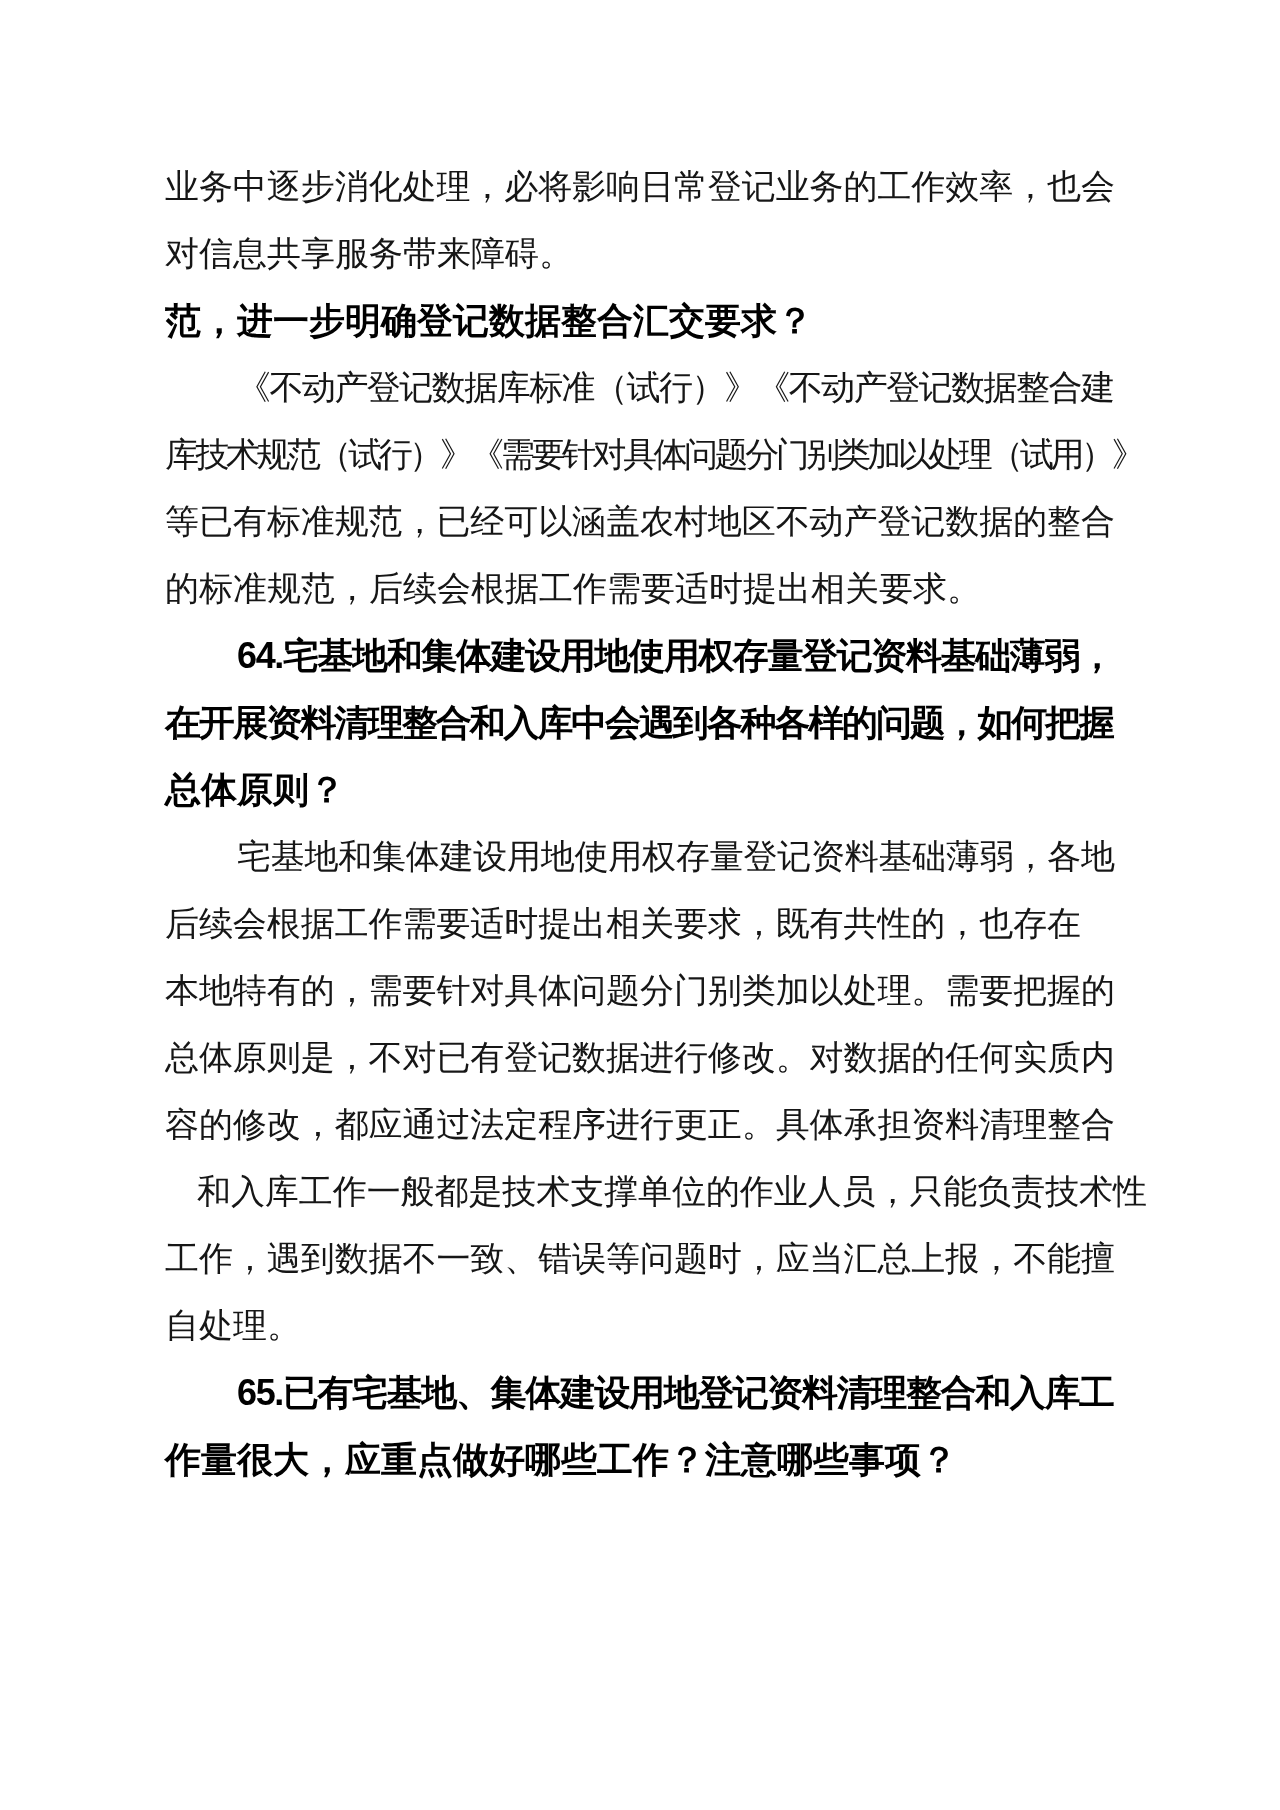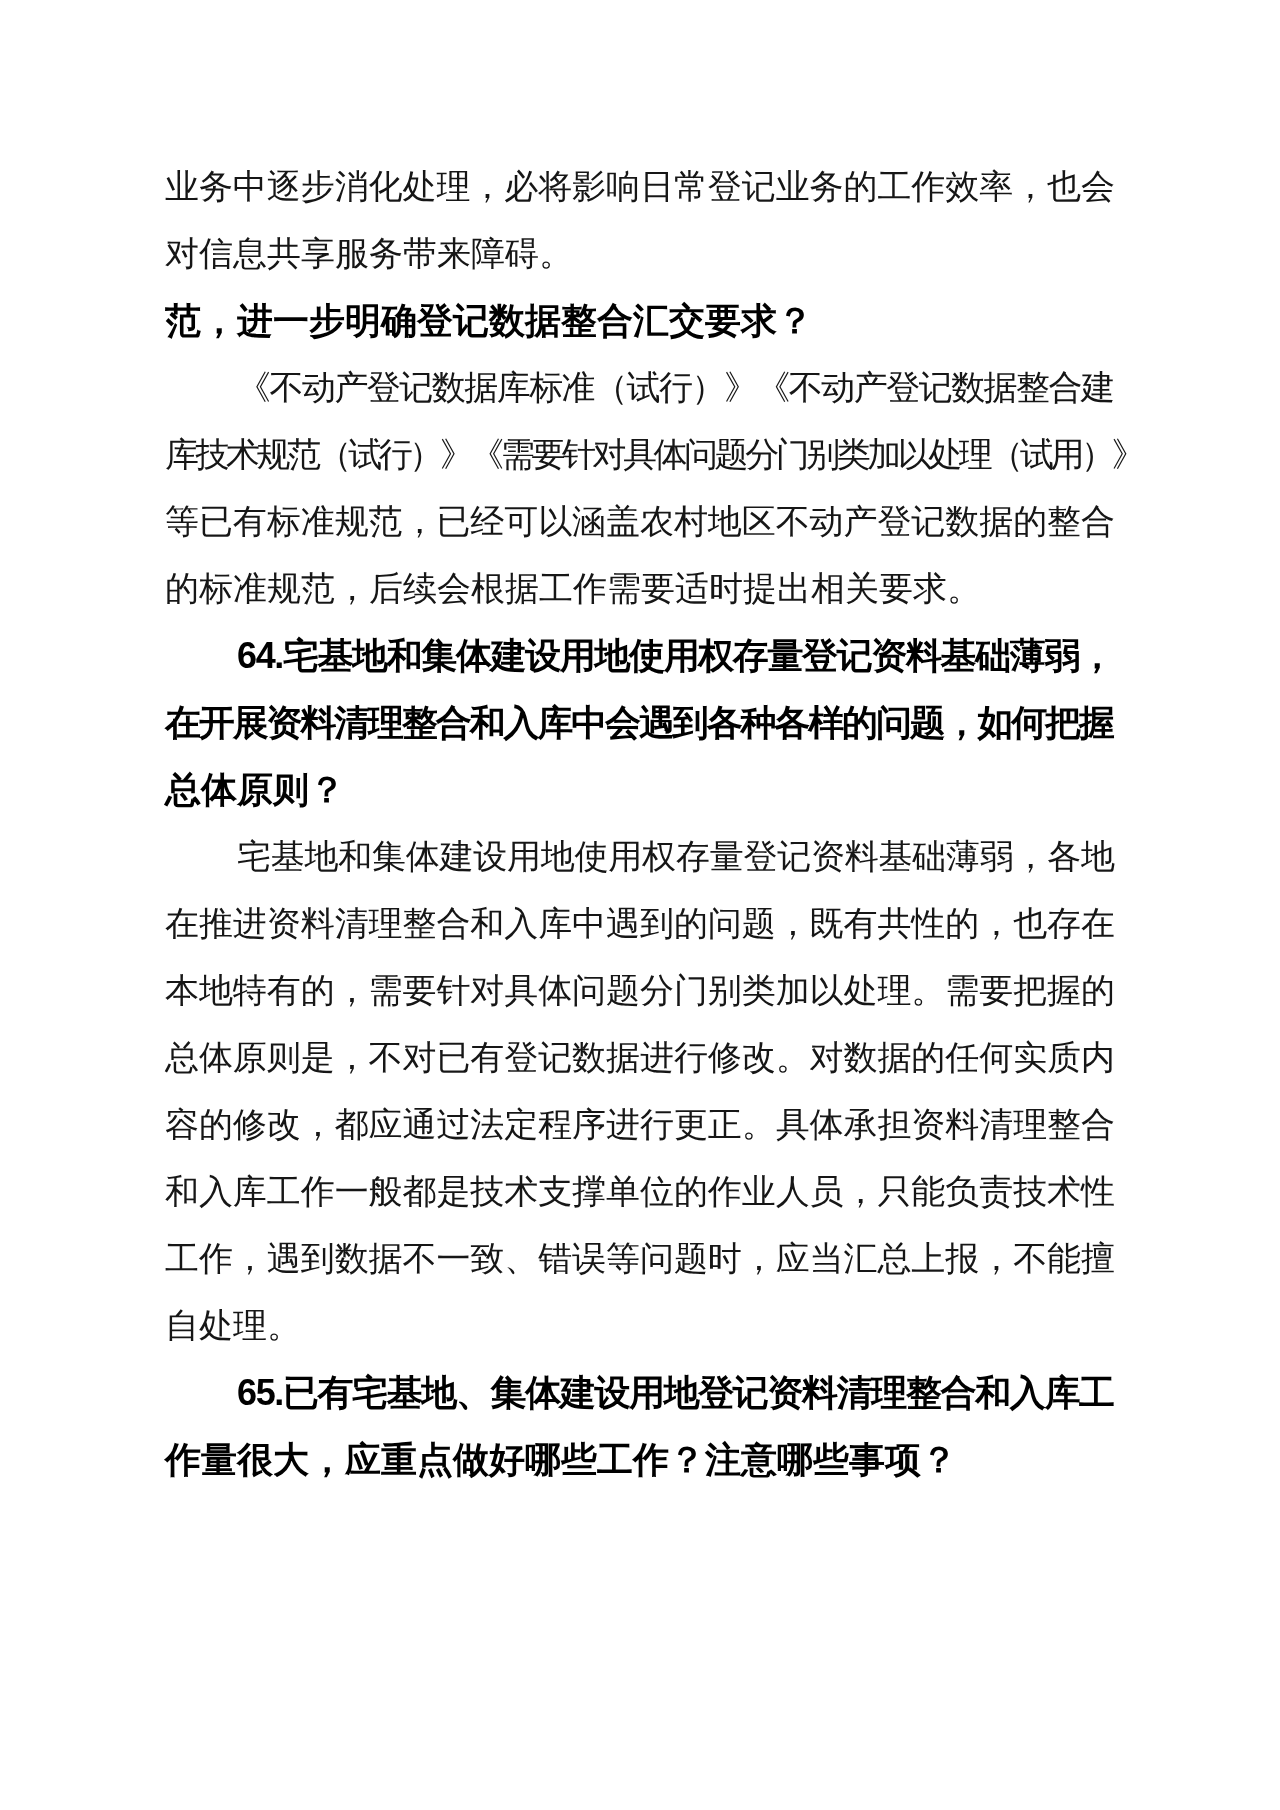--- a/index.html
+++ b/index.html
@@ -62,25 +62,25 @@
         <div class="line body"><span style="letter-spacing: -0.0740741px;">等已有标准规范，已经可以涵盖农村地区不动产登记数据的整合</span></div>
         <div class="line body"><span>的标准规范，后续会根据工作需要适时提出相关要求。</span></div>
       </div>
       <div>
         <div class="line heading indent"><span style="letter-spacing: -1.38642px;">64.宅基地和集体建设用地使用权存量登记资料基础薄弱，</span></div>
         <div class="line heading"><span style="letter-spacing: -2.14815px;">在开展资料清理整合和入库中会遇到各种各样的问题，如何把握</span></div>
         <div class="line heading"><span>总体原则？</span></div>
       </div>
       <div>
         <div class="line body indent"><span style="letter-spacing: -0.24px;">宅基地和集体建设用地使用权存量登记资料基础薄弱，各地</span></div>
-        <div class="line body"><span style="letter-spacing: -0.0740741px;">在推进资料清理整合和入库中遇到的问题，既有共性的，也存在</span></div>
+        <div class="line body"><span style="letter-spacing: -0.0740741px;">后续会根据工作需要适时提出相关要求，既有共性的，也存在</span></div>
         <div class="line body"><span style="letter-spacing: -0.0740741px;">本地特有的，需要针对具体问题分门别类加以处理。需要把握的</span></div>
         <div class="line body"><span style="letter-spacing: -0.0740741px;">总体原则是，不对已有登记数据进行修改。对数据的任何实质内</span></div>
         <div class="line body"><span style="letter-spacing: -0.0740741px;">容的修改，都应通过法定程序进行更正。具体承担资料清理整合</span></div>
-        <div class="line body"><span style="letter-spacing: -0.0740741px;">和入库工作一般都是技术支撑单位的作业人员，只能负责技术性</span></div>
+        <div class="line body"><span style="letter-spacing: -0.0740741px; margin-left: 32px;">和入库工作一般都是技术支撑单位的作业人员，只能负责技术性</span></div>
         <div class="line body"><span style="letter-spacing: -0.0740741px;">工作，遇到数据不一致、错误等问题时，应当汇总上报，不能擅</span></div>
         <div class="line body"><span>自处理。</span></div>
       </div>
       <div>
         <div class="line heading indent"><span style="letter-spacing: -1.38642px;">65.已有宅基地、集体建设用地登记资料清理整合和入库工</span></div>
         <div class="line heading"><span>作量很大，应重点做好哪些工作？注意哪些事项？</span></div>
       </div>
     </div>
   <div class="pageno">30</div>
 </div>

